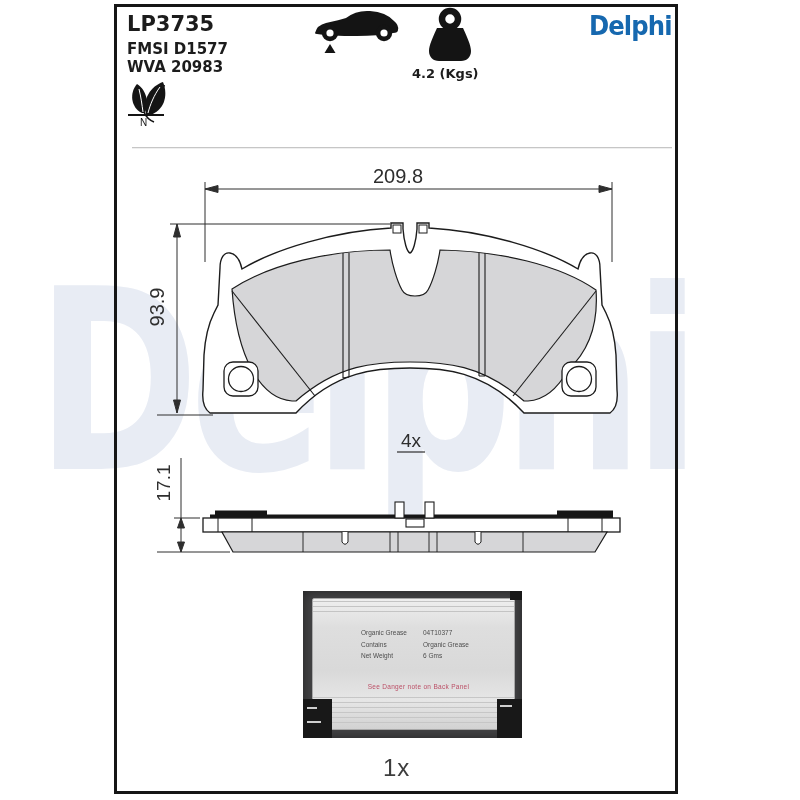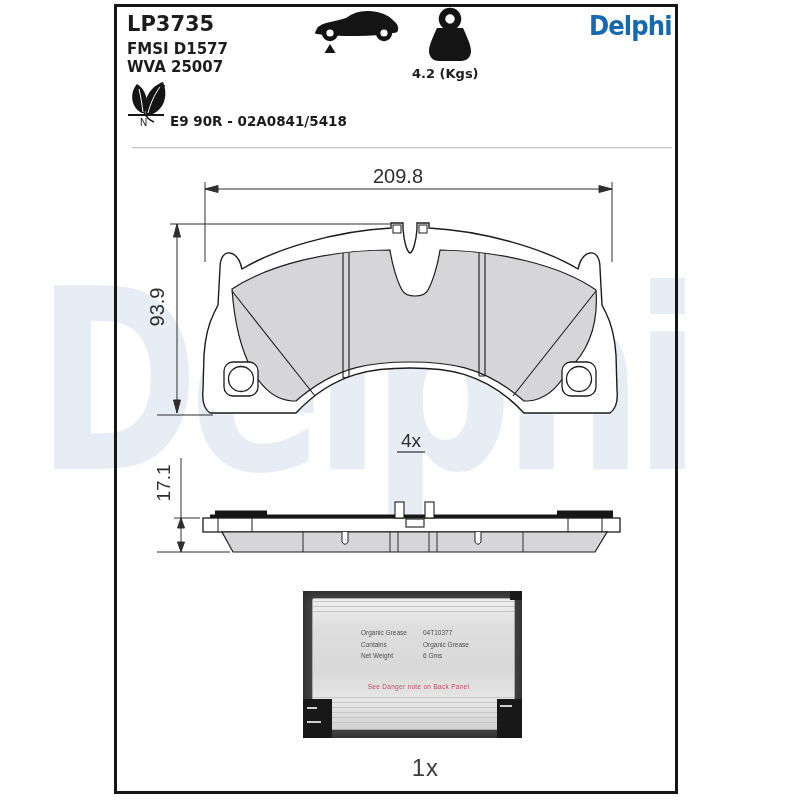--- a/index.html
+++ b/index.html
@@ -49,21 +49,21 @@
 <body>
 
 <div class="sheet">
 
   <div class="watermark">Delphi</div>
 
   <div class="content">
 
     <div class="abs hdr-bold part-number">LP3735</div>
     <div class="abs hdr-bold code-line" style="left:127px;top:40px;">FMSI D1577</div>
-    <div class="abs hdr-bold code-line" style="left:127px;top:58px;">WVA 25007</div>
+    <div class="abs hdr-bold code-line" style="left:127px;top:58px;">WVA 20983</div>
 
     <svg class="abs" style="left:312px;top:6px;" width="90" height="48" viewBox="0 0 90 48">
       <path d="M3,27 Q5,19 14,17 Q28,14 34,12 Q44,4 58,5 Q74,6 82,15 Q87,19 86,24 Q86,27 81,27 Q66,30 45,30 Q18,30 5,28 Q3,28 3,27 Z" fill="#141414"></path>
       <circle cx="18" cy="27" r="8.2" fill="#141414"></circle>
       <circle cx="18" cy="27" r="3.6" fill="#ffffff"></circle>
       <circle cx="72" cy="27" r="8.2" fill="#141414"></circle>
       <circle cx="72" cy="27" r="3.6" fill="#ffffff"></circle>
       <polygon points="18,38 12.5,47 23.5,47" fill="#141414"></polygon>
     </svg>
 
@@ -78,21 +78,20 @@
     <svg class="abs" style="left:126px;top:81px;" width="44" height="50" viewBox="0 0 44 50">
       <path d="M16,32 C5,27 3,12 11,3 C21,9 24,25 18,32 Z" fill="#141414"></path>
       <path d="M20,33 C16,18 25,5 37,1 C43,16 37,30 24,34 Z" fill="#141414"></path>
       <path d="M13,8 C15,16 16,24 17,31" stroke="#ffffff" stroke-width="1" fill="none"></path>
       <path d="M34,6 C28,14 24,24 22,32" stroke="#ffffff" stroke-width="1" fill="none"></path>
       <path d="M18,31 C20,36 23,39 28,41" stroke="#141414" stroke-width="1.6" fill="none"></path>
       <line x1="2" y1="34" x2="38" y2="34" stroke="#141414" stroke-width="2"></line>
       <text x="14" y="45" font-size="10" fill="#141414" font-family="Liberation Sans, sans-serif">N</text>
     </svg>
     <div class="abs tm">™</div>
-    <div class="abs hdr-bold approval">E9 90R - 02A0841/5418</div>
 
     <div class="abs divider"></div>
 
     <svg class="abs" style="left:140px;top:150px;" width="520" height="310" viewBox="0 0 520 310">
       <g stroke="#2e2e2e" stroke-width="1" fill="none">
         <line x1="65" y1="32" x2="65" y2="112"></line>
         <line x1="472" y1="32" x2="472" y2="112"></line>
         <line x1="65" y1="39" x2="472" y2="39"></line>
         <polygon points="65,39 78,35.5 78,42.5" fill="#2e2e2e"></polygon>
         <polygon points="472,39 459,35.5 459,42.5" fill="#2e2e2e"></polygon>
@@ -213,18 +212,18 @@
       <div class="corner-patch" style="left:0;top:108px;width:29px;height:39px;">
         <div class="print-mark" style="left:4px;top:8px;width:10px;"></div>
         <div class="print-mark" style="left:4px;top:22px;width:14px;"></div>
       </div>
       <div class="corner-patch" style="right:0;top:108px;width:25px;height:39px;">
         <div class="print-mark" style="left:3px;top:6px;width:12px;"></div>
       </div>
       <div class="corner-patch" style="right:0;top:0;width:12px;height:9px;"></div>
     </div>
 
-    <div class="abs qty-label" style="left:383px;top:754px;width:56px;text-align:right;font-size:24px;letter-spacing:1px;">1x</div>
+    <div class="abs qty-label" style="left:383px;top:754px;width:56px;text-align:left;font-size:24px;letter-spacing:1px;">1x</div>
 
   </div>
 
   <div class="frame"></div>
 </div>
 
 </body></html>

